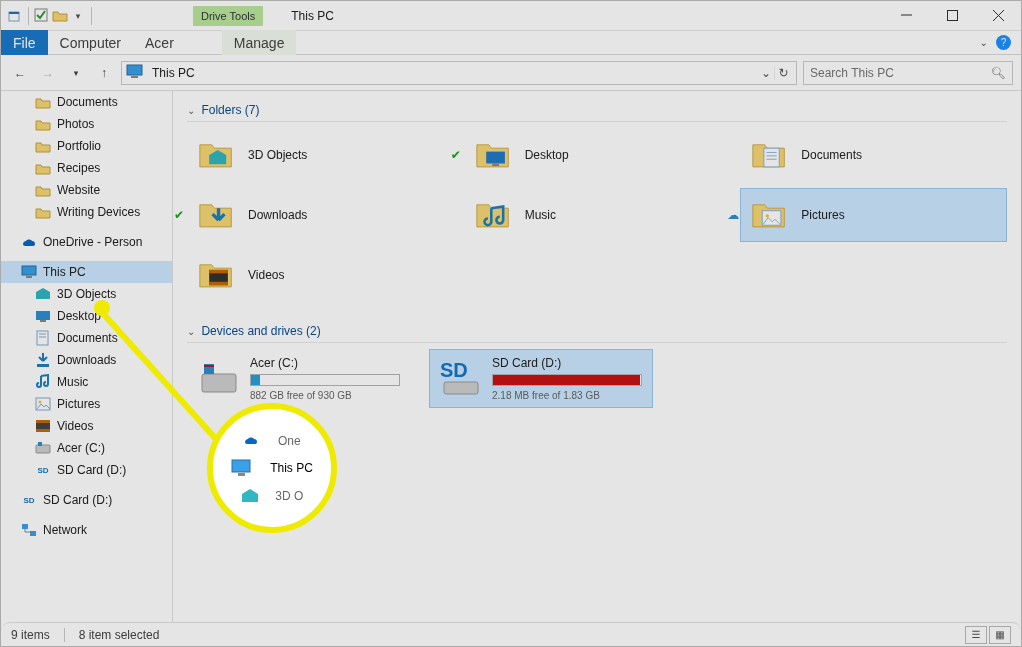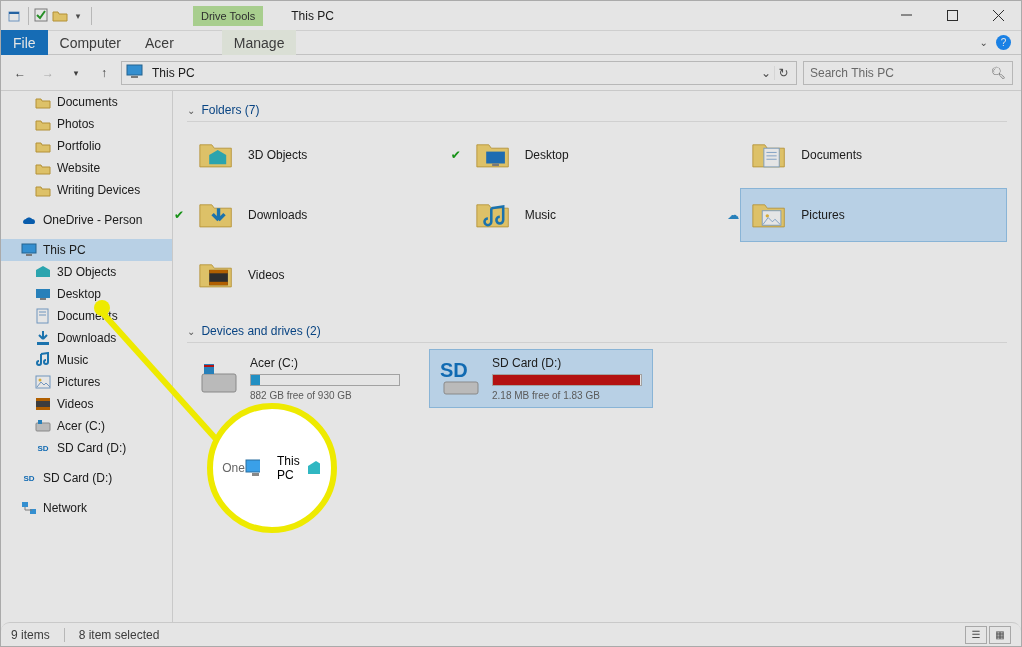--- a/index.html
+++ b/index.html
@@ -75,21 +75,21 @@
 
 .statusbar { height: 24px; border-top: 1px solid #e0e0e0; display: flex; align-items: center; padding: 0 10px; background: #fff; font-size: 11px; color: #444; gap: 14px; border-radius: 9px; }
 .status-sep { width: 1px; height: 14px; background: #ccc; }
 .statusbar .right { margin-left: auto; display: flex; gap: 2px; }
 .view-toggle { width: 22px; height: 18px; border: 1px solid #bbb; display: flex; align-items: center; justify-content: center; font-size: 10px; color: #555; }
 
 
 .folder-shape { width: 40px; height: 34px; }
 
 
-.callout { position: absolute; border: 6px solid #eeea00; border-radius: 50%; background: #fff; width: 130px; height: 130px; left: 206px; top: 402px; display: flex; flex-direction: row; align-items: center; justify-content: center; overflow: hidden; pointer-events: none; z-index: 50; }
+.callout { position: absolute; border: 6px solid #eeea00; border-radius: 50%; background: #fff; width: 130px; height: 130px; left: 206px; top: 402px; display: flex; flex-direction: column; align-items: center; justify-content: center; overflow: hidden; pointer-events: none; z-index: 50; }
 .callout .row { display: flex; align-items: center; gap: 6px; font-size: 16px; padding: 4px 0; }
 .callout .row.main { font-size: 18px; }
 .callout-line { position: absolute; left: 102px; top: 308px; width: 190px; height: 6px; background: #eeea00; transform-origin: 0 0; transform: rotate(48deg); z-index: 49; pointer-events: none; }
 .callout-dot { position: absolute; left: 93px; top: 299px; width: 16px; height: 16px; border-radius: 50%; background: #eeea00; z-index: 49; pointer-events: none; }
 
 
 .dim { position: absolute; inset: 0; background: rgba(0,0,0,0.10); pointer-events: none; z-index: 40; }
 
 
 .fld { width: 16px; height: 13px; }
@@ -193,20 +193,28 @@
           </span>
           <span>Photos</span>
         </div>
         <div class="tree-item sub">
           <span class="ico">
             <svg class="fld">
               <path d="M1 3h5l1 2h8v7H1z" fill="#f7d774" stroke="#c8a23c"></path>
             </svg>
           </span>
           <span>Portfolio</span>
+        </div>
+        <div class="tree-item sub">
+          <span class="ico">
+            <svg class="fld">
+              <path d="M1 3h5l1 2h8v7H1z" fill="#f7d774" stroke="#c8a23c"></path>
+            </svg>
+          </span>
+          <span>Recipes</span>
         </div>
         <div class="tree-item sub">
           <span class="ico">
             <svg class="fld">
               <path d="M1 3h5l1 2h8v7H1z" fill="#f7d774" stroke="#c8a23c"></path>
             </svg>
           </span>
           <span>Website</span>
         </div>
         <div class="tree-item sub">

